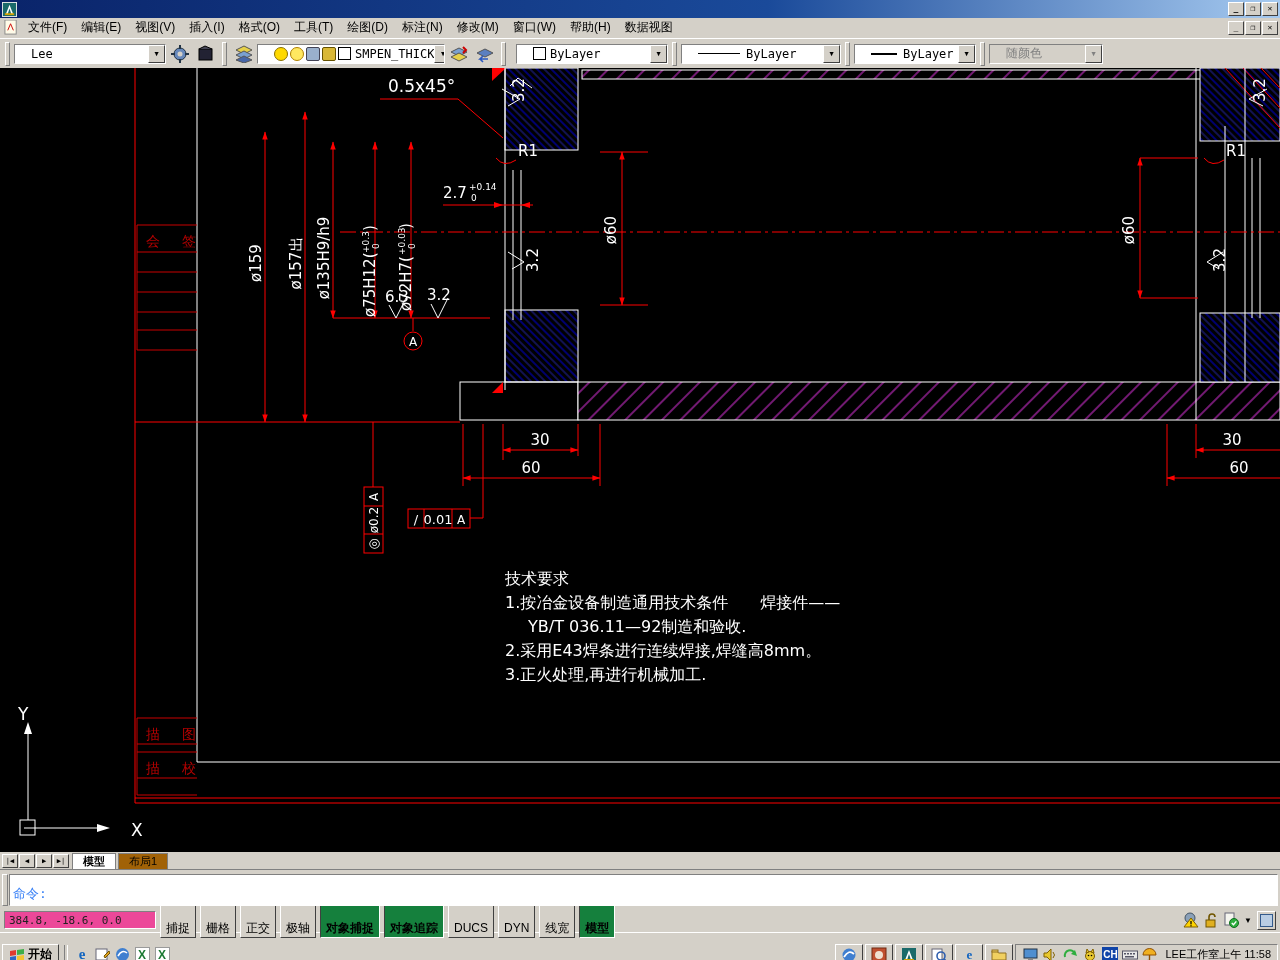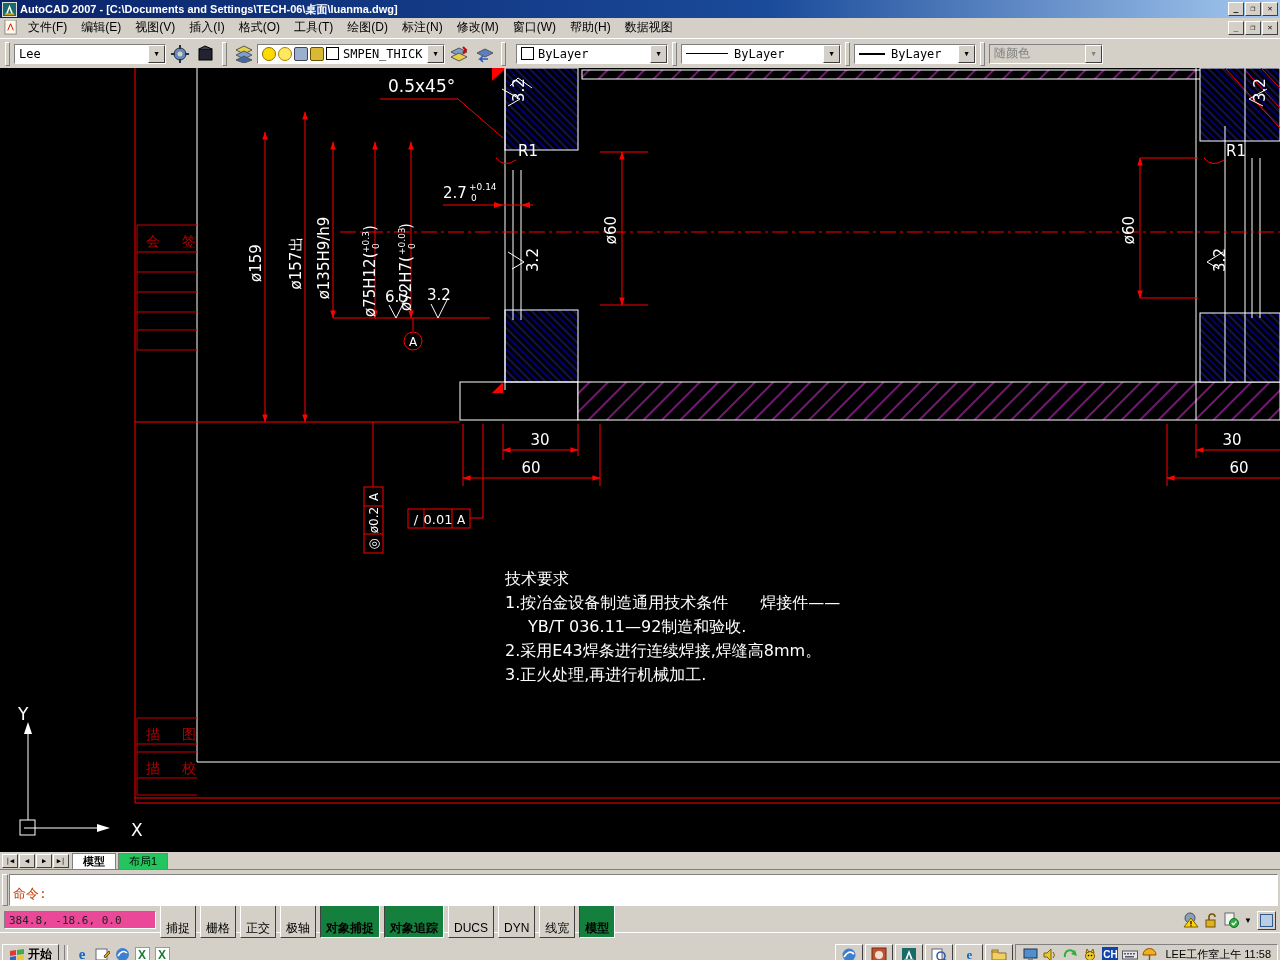--- a/index.html
+++ b/index.html
@@ -12,21 +12,21 @@
   .wbtns{margin-left:auto;display:flex;flex:none}
   .wbtn{width:16px;height:14px;background:#d4d0c8;border:1px solid;border-color:#fff #404040 #404040 #fff;box-sizing:border-box;font-size:8px;line-height:11px;text-align:center;color:#000;margin-left:1px;font-family:"DejaVu Sans Mono",monospace}
   
   #menubar{height:20px;display:flex;align-items:center;font-size:12px;padding:0 2px;border-bottom:1px solid #d4d0c8}
   .menu-item{padding:2px 7px;white-space:nowrap}
   #menubar .dicon{width:15px;height:15px;margin:0 2px}
   
   #toolbarrow{height:30px;display:flex;align-items:center;padding:0 2px;border-top:1px solid #fff;gap:1px}
   .grip{width:3px;height:22px;border:1px solid;border-color:#fff #808080 #808080 #fff;margin:0 3px;flex:none}
   .tbtn{width:23px;height:23px;background:#d4d0c8;display:flex;align-items:center;justify-content:center;flex:none;border:1px solid #d4d0c8}
-  .combo{height:20px;background:#fff;border:1px solid;border-color:#808080 #fff #fff #808080;display:flex;align-items:center;font-size:12px;font-family:"DejaVu Sans Mono","Liberation Mono",monospace;padding-left:4px;box-sizing:border-box;flex:none;overflow:hidden;white-space:nowrap}
+  .combo{height:20px;background:#fff;border:1px solid;border-color:#808080 #fff #fff #808080;display:flex;align-items:center;font-size:12px;font-family:"DejaVu Sans Mono","Liberation Mono",monospace;padding-left:16px;box-sizing:border-box;flex:none;overflow:hidden;white-space:nowrap}
   .combo .arrow{margin-left:auto;width:17px;height:18px;background:#d4d0c8;border:1px solid;border-color:#fff #404040 #404040 #fff;text-align:center;font-size:7px;line-height:16px;color:#000;flex:none;box-sizing:border-box}
   .combo.disabled{background:#d4d0c8;color:#808080}
   .swatch{width:11px;height:11px;border:1px solid #000;background:#fff;margin-right:4px;flex:none}
   .ltline{width:42px;height:1px;background:#000;margin-right:6px;flex:none}
   .lwline{width:26px;height:2px;background:#000;margin-right:6px;flex:none}
   .mini{width:12px;height:12px;border-radius:50%;margin-right:2px;flex:none}
   
   #canvas{position:relative;height:784px;background:#000}
   #canvas svg{position:absolute;left:0;top:0}
   .wl{stroke:#fff;fill:none}
@@ -36,27 +36,27 @@
   .dim{stroke:#f00;fill:none;marker-start:url(#ar);marker-end:url(#ar)}
   .dimS{stroke:#f00;fill:none;marker-start:url(#ar)}
   text.cad{fill:#fff;font-family:"DejaVu Sans","Liberation Sans",sans-serif;font-size:15px}
   text.cad.big{font-size:17px}
   text.cad.small{font-size:9px}
   text.tb{fill:#b40000;font-size:14px;letter-spacing:9px}
   text.tech{fill:#fff;font-size:16px;font-family:"DejaVu Sans","Liberation Sans",sans-serif}
   
   #tabbar{height:17px;display:flex;align-items:center;padding-left:2px;background:#d4d0c8}
   .navbtn{width:16px;height:14px;background:#d4d0c8;border:1px solid;border-color:#fff #404040 #404040 #fff;font-size:7px;line-height:12px;text-align:center;box-sizing:border-box;margin-right:1px;font-family:"DejaVu Sans Mono",monospace}
-  .tab{padding:1px 10px;font-size:11px;border:1px solid #808080;border-bottom:none;background:#22c55e;margin-left:2px;height:13px;line-height:13px}
+  .tab{padding:1px 10px;font-size:11px;border:1px solid #808080;border-bottom:none;background:#a16207;margin-left:2px;height:13px;line-height:13px}
   .tab.active{background:#fff;font-weight:bold}
   
   #cmd{height:39px;background:#d4d0c8;border-top:1px solid #808080;padding:4px 2px 2px 2px;box-sizing:border-box;display:flex}
   #cmd .cgrip{width:4px;border:1px solid;border-color:#fff #808080 #808080 #fff;margin-right:1px}
   #cmd .cmdbox{flex:1;background:#fff;border:1px solid;border-color:#808080 #fff #fff #808080;position:relative}
-  #cmd .prompt{position:absolute;left:3px;bottom:2px;font-family:"DejaVu Sans Mono","Liberation Mono",monospace;font-size:13px;color:#c2410c}
+  #cmd .prompt{position:absolute;left:3px;bottom:2px;font-family:"DejaVu Sans Mono","Liberation Mono",monospace;font-size:13px;color:#3b82f6}
   
   #statusbar{height:24px;display:flex;align-items:center;padding:0 4px;gap:4px;font-size:12px}
   .coordbox{width:152px;height:18px;border:1px solid;border-color:#808080 #fff #fff #808080;background:#ec4899;font-family:"DejaVu Sans Mono",monospace;font-size:11px;color:#222;padding:2px 4px;box-sizing:border-box;white-space:nowrap}
   .sbtn{height:20px;padding:17px 5px;background:#d4d0c8;border:1px solid;border-color:#fff #404040 #404040 #fff;box-sizing:border-box;white-space:nowrap;line-height:16px}
   .sbtn.pressed{border-color:#404040 #fff #fff #404040;background:#15803d;font-weight:bold}
   .sb-right{margin-left:auto;display:flex;align-items:center;gap:3px}
   .trayicon{width:17px;height:17px;display:inline-flex;align-items:center;justify-content:center;flex:none}
   .cleanbtn{width:19px;height:19px;background:#d4d0c8;border:1px solid;border-color:#fff #404040 #404040 #fff;display:flex;align-items:center;justify-content:center;box-sizing:border-box}
   .cleanbtn .inner{width:11px;height:11px;border:1px solid #335a8c;background:#b9cde4}
   .ddarrow{font-size:8px;color:#000;margin:0 2px}
@@ -75,21 +75,20 @@
 </head>
 <body>
 
 <div id="titlebar" class="bar">
   <svg class="ticon" viewBox="0 0 16 16">
     <rect x="0" y="0" width="16" height="16" fill="#e8e8e8"></rect>
     <rect x="1" y="1" width="14" height="14" fill="#1a6a6a"></rect>
     <path d="M4,13 L8,3 L12,13 L10,13 L8,7 L6,13 z" fill="#fff"></path>
     <rect x="3" y="12" width="10" height="2" fill="#d0a000"></rect>
   </svg>
-  <span class="title">AutoCAD 2007 - [C:\Documents and Settings\TECH-06\桌面\luanma.dwg]</span>
   <span class="wbtns">
     <span class="wbtn">_</span>
     <span class="wbtn">❐</span>
     <span class="wbtn">✕</span>
   </span>
 </div>
 
 <div id="menubar" class="bar">
   <svg class="dicon" viewBox="0 0 16 16">
     <rect x="1" y="0" width="12" height="15" fill="#fffbe8" stroke="#888"></rect>

